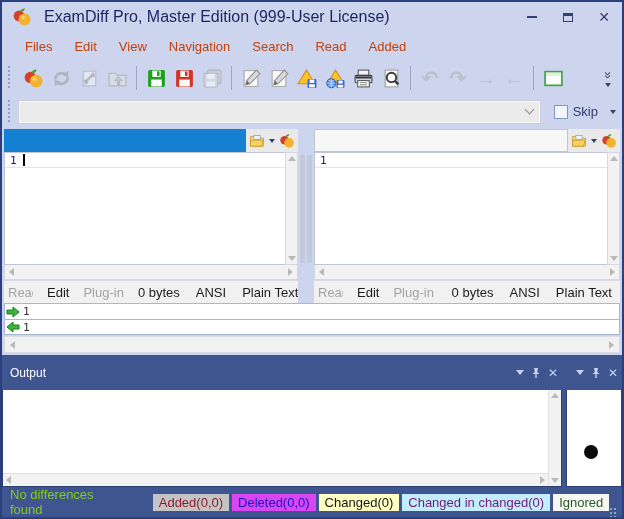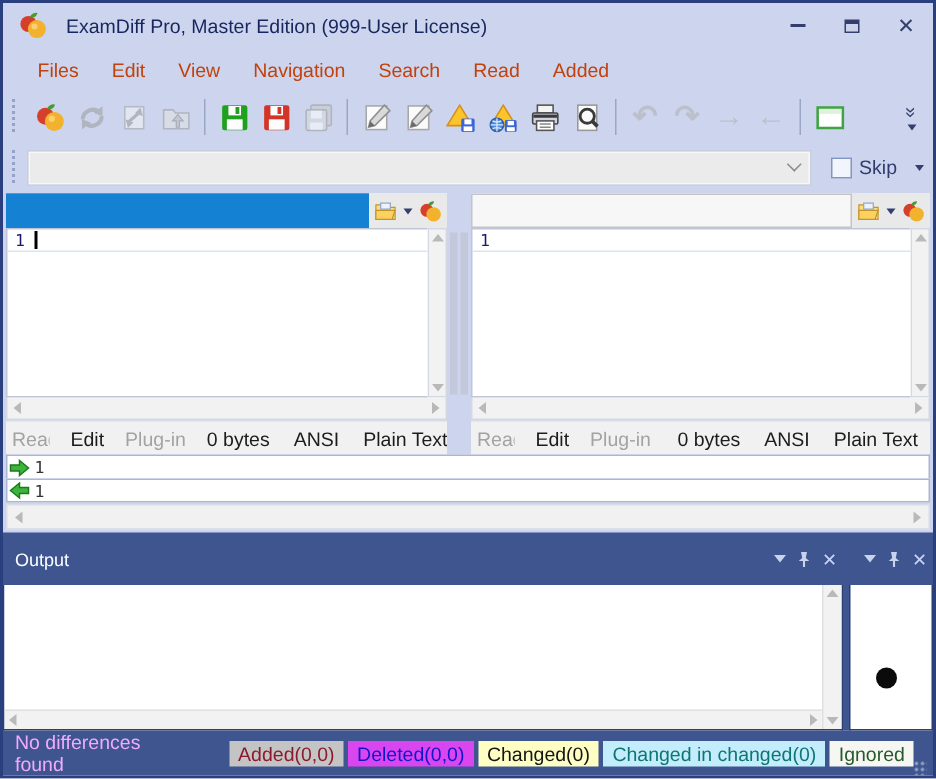--- a/index.html
+++ b/index.html
@@ -5,21 +5,21 @@
   * { margin:0; padding:0; box-sizing:border-box; }
   html,body { width:624px; height:519px; }
   body { font-family:"Liberation Sans", sans-serif; font-size:13px; }
 
   .window { width:624px; height:519px; border:2px solid #2a3f7e; background:#ccd5ed;
             display:flex; flex-direction:column; overflow:hidden; }
 
   
   .titlebar { height:30px; display:flex; align-items:center; background:#cdd5ee; padding-left:10px; flex:0 0 auto; }
   .titlebar .app-ico { width:20px; height:20px; margin-right:12px; }
-  .title-text { color:#17265e; font-size:13px; }
+  .title-text { color:#17265e; font-size:16px; }
   .win-controls { margin-left:auto; display:flex; }
   .win-btn { width:36px; height:28px; display:flex; align-items:center; justify-content:center; color:#33406e; font-size:14px; }
   .min-glyph { width:10px; height:2px; background:#33406e; }
   .max-glyph { width:10px; height:9px; border:1.5px solid #33406e; border-top:3px solid #33406e; }
 
   
   .menubar { height:28px; display:flex; align-items:center; background:#ccd5ed; padding-left:12px; gap:0; flex:0 0 auto; }
   .menu-item { color:#c2410c; padding:4px 11px; }
 
   
@@ -104,21 +104,21 @@
   .ph-x { color:#c9d3ee; font-size:12px; line-height:1; }
   .panel-body { flex:1; background:#fff; border:1px solid #2c3f73; border-top:none; display:flex; min-height:0; position:relative; }
   .out-main { flex:1; display:flex; flex-direction:column; min-width:0; }
   .out-white { flex:1; background:#fff; }
   .out-h { height:13px; background:#f2f2f2; border-top:1px solid #e0e0e0; display:flex; justify-content:space-between; align-items:center; padding:0 3px; }
   .out-v { width:13px; background:#f2f2f2; border-left:1px solid #e0e0e0; display:flex; flex-direction:column; justify-content:space-between; align-items:center; padding:3px 0; }
   .map-dot { position:absolute; left:17px; top:55px; width:14px; height:14px; border-radius:50%; background:#0b0b0b; }
 
   
   .statusbar { flex:0 0 24px; background:#3f5590; display:flex; align-items:center; padding:0 4px 0 8px; }
-  .status-msg { color:#f0abfc; font-size:13px; }
+  .status-msg { color:#84cc16; font-size:13px; }
   .badges { display:flex; margin-left:38px; gap:3px; align-items:center; }
   .badge { font-size:13px; padding:1px 6px; white-space:nowrap; }
   .resize-grip { margin-left:auto; width:10px; height:10px; align-self:flex-end;
     background-image:radial-gradient(#93a2c6 1px, transparent 1.2px); background-size:4px 4px; }
 </style>
 </head>
 <body>
 
 <div class="window">
 
@@ -477,19 +477,19 @@
       </div>
     </div>
   </div>
 
   <div class="statusbar">
     <span class="status-msg">No differences found</span>
     <div class="badges">
       <span class="badge" style="color: rgb(140, 26, 46); background-color: rgb(196, 196, 196);">Added(0,0)</span>
       <span class="badge" style="color: rgb(18, 22, 200); background-color: #d946ef;">Deleted(0,0)</span>
       <span class="badge" style="color: rgb(20, 20, 20); background-color: rgb(255, 255, 196);">Changed(0)</span>
-      <span class="badge" style="color: #0f766e; background-color: rgb(195, 237, 252);">Changed in changed(0)</span>
+      <span class="badge" style="color: #701a75; background-color: rgb(195, 237, 252);">Changed in changed(0)</span>
       <span class="badge" style="color: rgb(39, 89, 43); background-color: rgb(246, 247, 242);">Ignored</span>
     </div>
     <div class="resize-grip"></div>
   </div>
 
 </div>
 
 </body></html>

